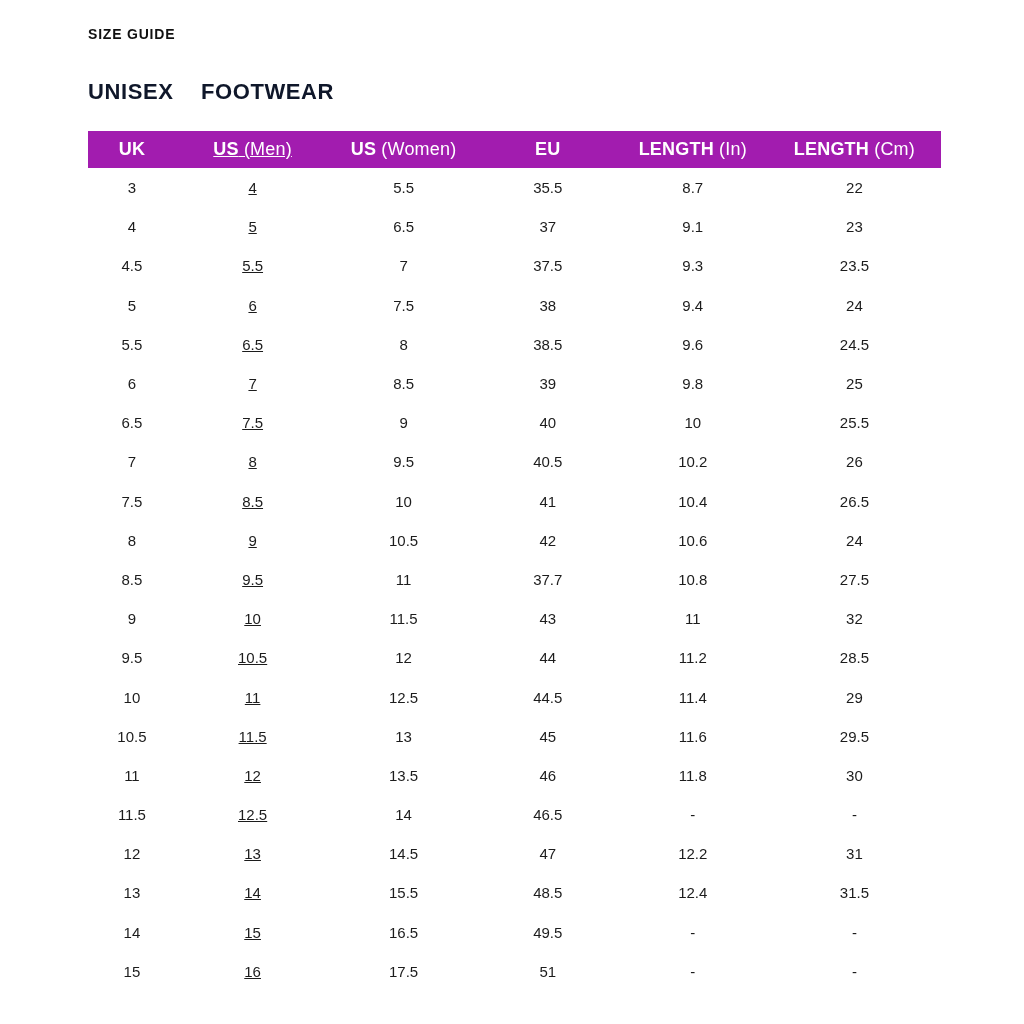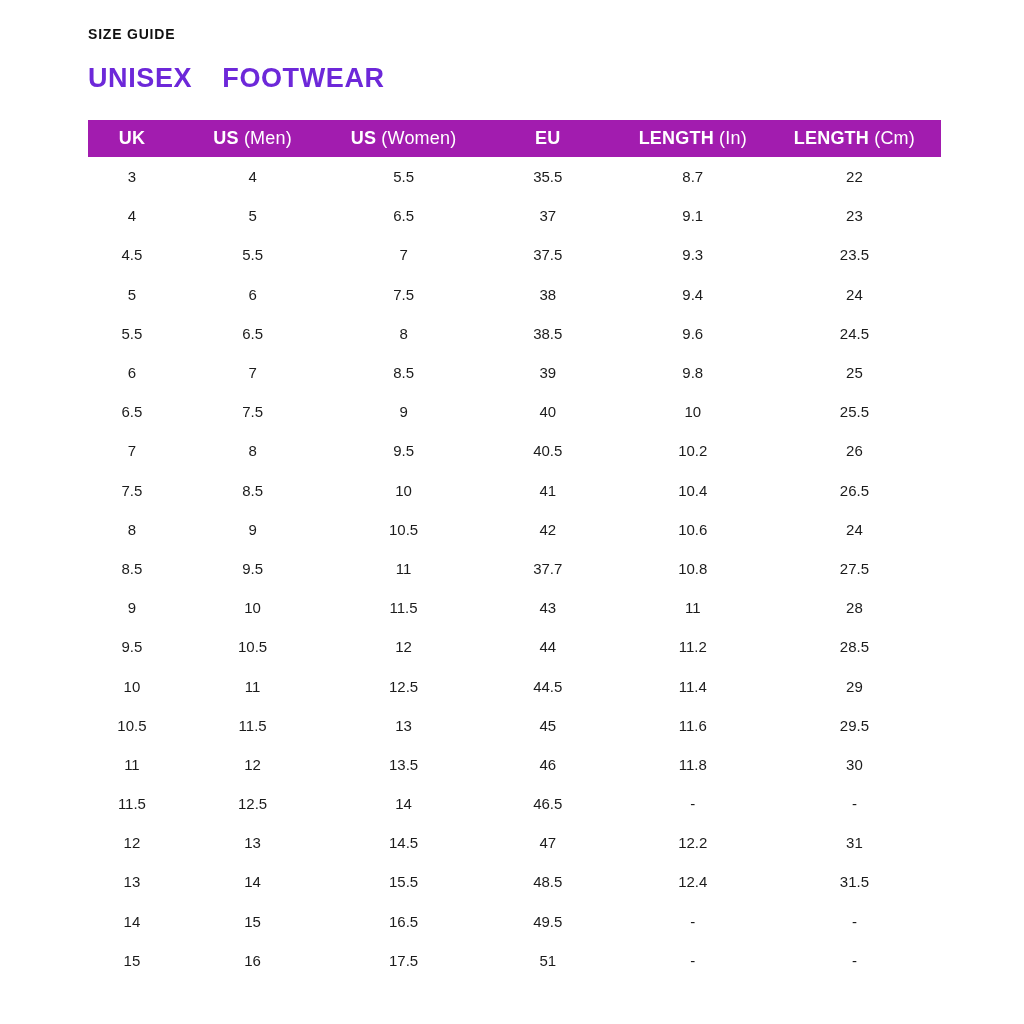--- a/index.html
+++ b/index.html
@@ -18,28 +18,28 @@
   }
   .eyebrow {
     font-size: 14px;
     font-weight: 700;
     letter-spacing: 0.8px;
     color: #111111;
     line-height: 1;
     margin-top: 2px;
   }
   .title {
-    font-size: 27px;
+    font-size: 22px;
     font-weight: 800;
     letter-spacing: 0.6px;
     word-spacing: 7px;
     white-space: pre;
-    color: #6d28d9;
+    color: #0f172a;
     line-height: 1;
-    margin-top: 24px;
+    margin-top: 40px;
   }
   table.size-table {
     border-collapse: collapse;
     width: 853px;
     margin-top: 28px;
     table-layout: fixed;
   }
   thead tr {
     background: #a21caf;
     height: 37px;
@@ -59,21 +59,21 @@
   tbody tr { height: 39.2px; }
   tbody td {
     color: #1c1c1c;
     font-size: 15px;
     font-weight: 500;
     text-align: center;
     vertical-align: middle;
     padding: 0;
   }
   .col-0 { width: 10.3%; }
-  .col-1 { width: 18.0%; }
+  .col-1 { width: 18.0%; text-decoration: underline; }
   .col-2 { width: 17.4%; }
   .col-3 { width: 16.4%; }
   .col-4 { width: 17.6%; }
   .col-5 { width: 20.3%; }
 </style>
 </head>
 <body>
 
 <div class="page">
   <div class="eyebrow">SIZE GUIDE</div>
@@ -177,21 +177,21 @@
           <td class="col-3">37.7</td>
           <td class="col-4">10.8</td>
           <td class="col-5">27.5</td>
         </tr>
         <tr>
           <td class="col-0">9</td>
           <td class="col-1">10</td>
           <td class="col-2">11.5</td>
           <td class="col-3">43</td>
           <td class="col-4">11</td>
-          <td class="col-5">28</td>
+          <td class="col-5">32</td>
         </tr>
         <tr>
           <td class="col-0">9.5</td>
           <td class="col-1">10.5</td>
           <td class="col-2">12</td>
           <td class="col-3">44</td>
           <td class="col-4">11.2</td>
           <td class="col-5">28.5</td>
         </tr>
         <tr>

